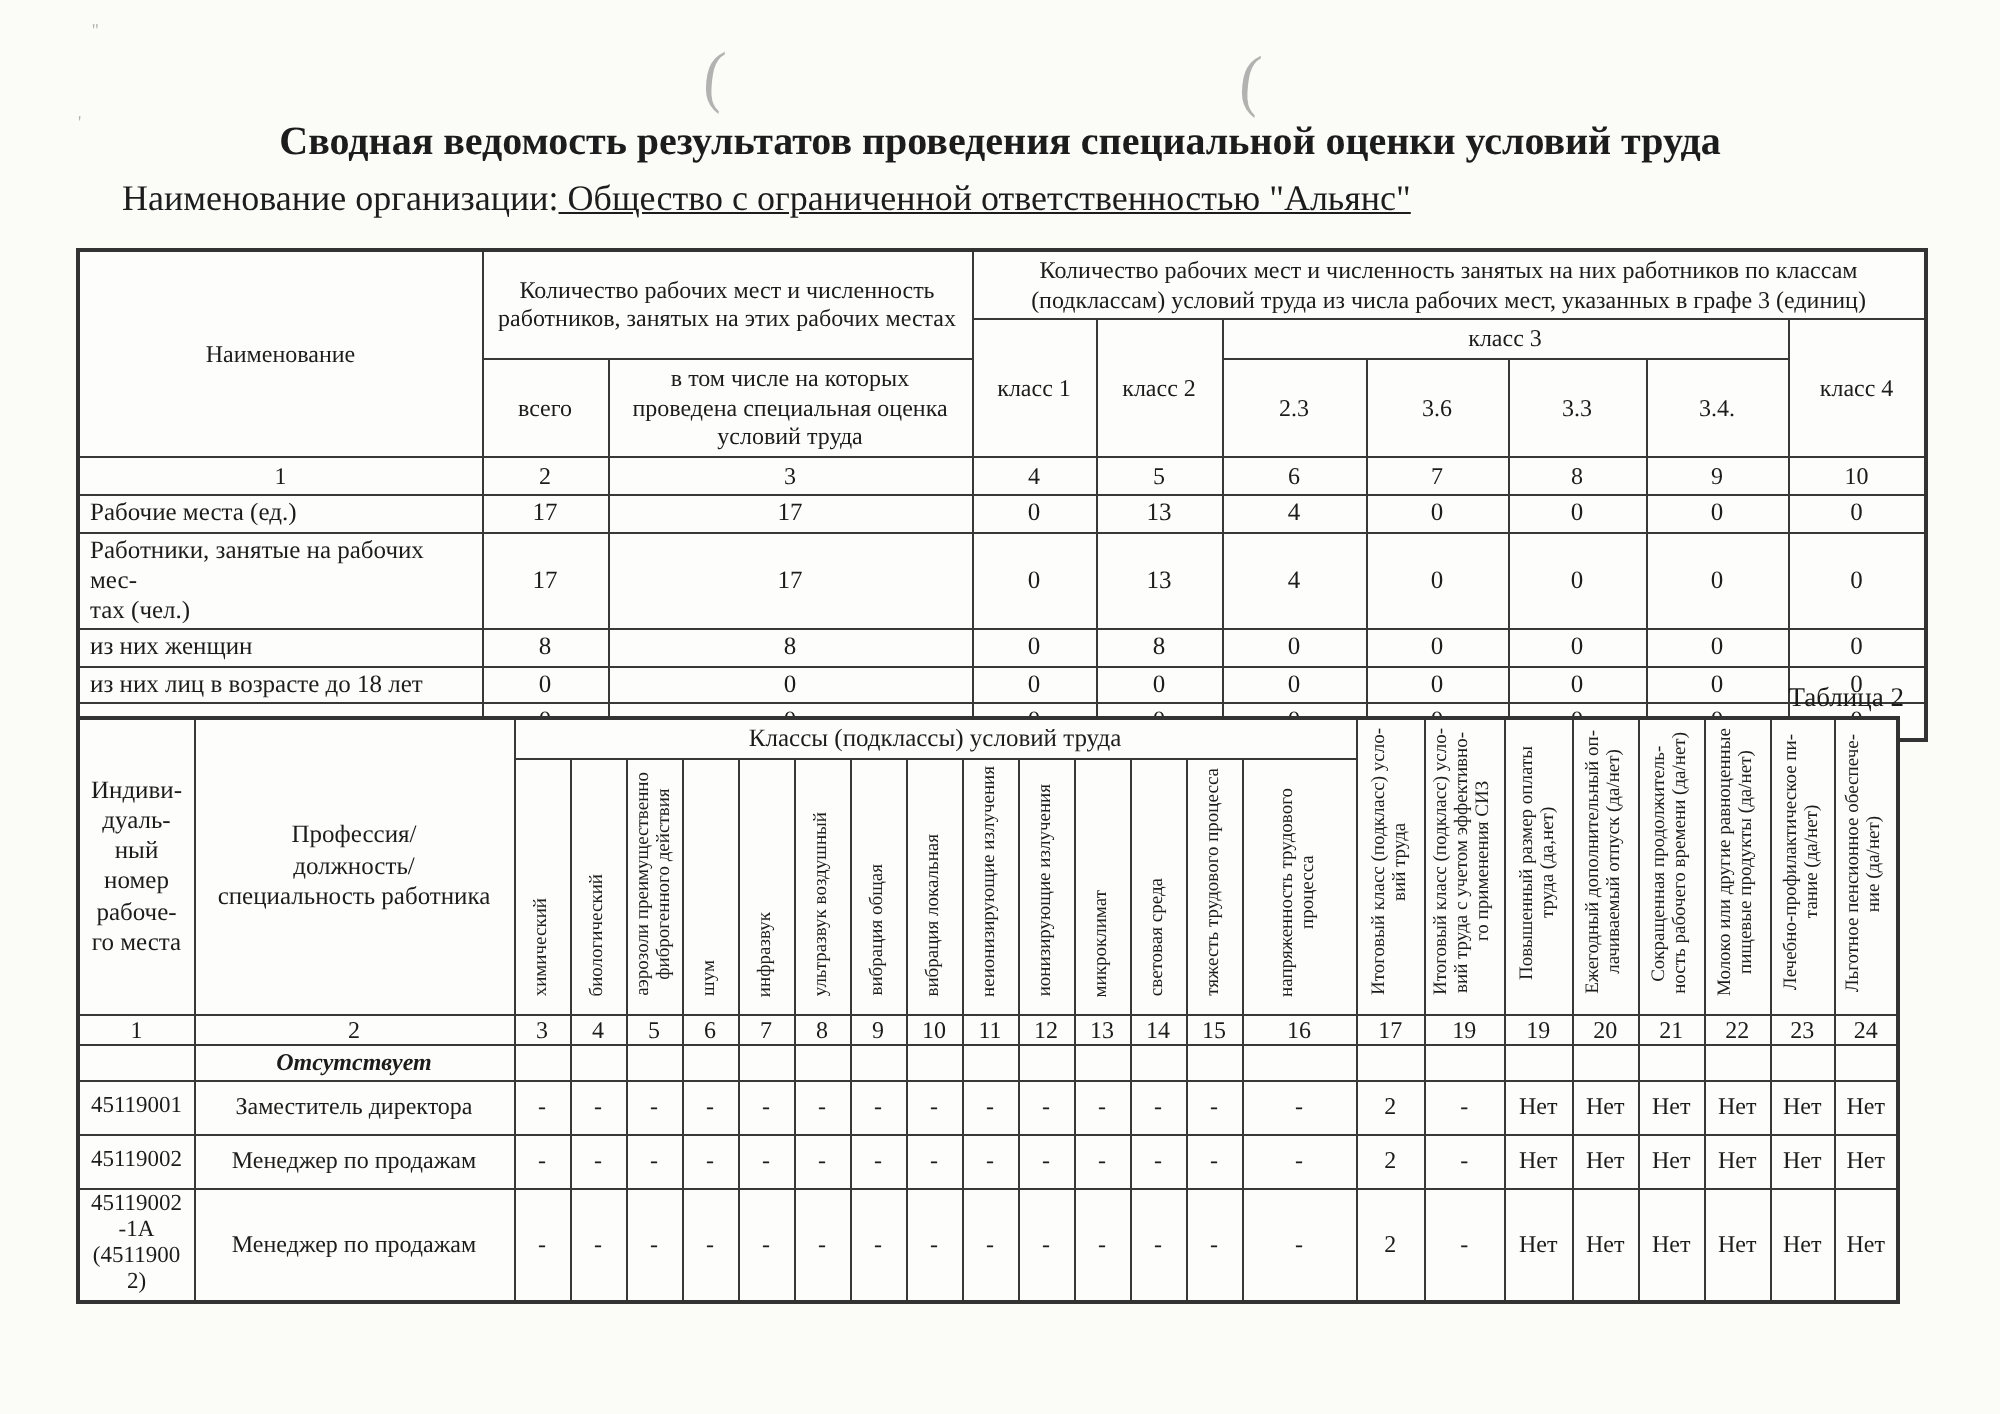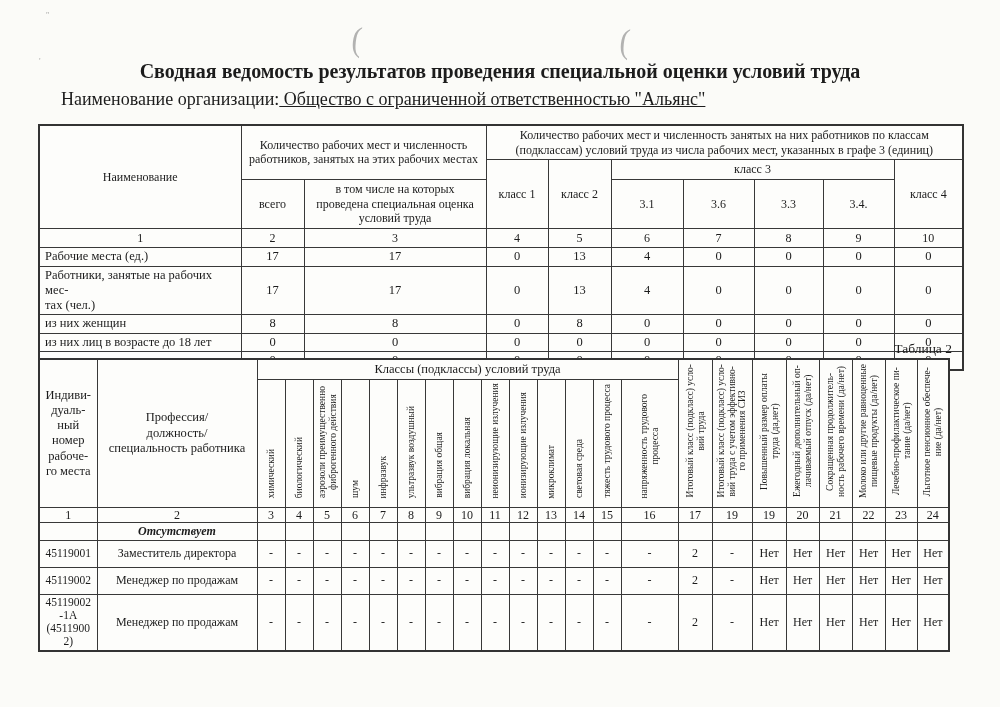--- a/index.html
+++ b/index.html
@@ -96,21 +96,21 @@
     </tr>
     <tr>
       <td rowspan="2">класс 1</td>
       <td rowspan="2">класс 2</td>
       <td colspan="4">класс 3</td>
       <td rowspan="2">класс 4</td>
     </tr>
     <tr>
       <td style="height:43px">всего</td>
       <td>в том числе на которых проведена специальная оценка условий труда</td>
-      <td>3.1</td>
+      <td>2.3</td>
         <td>3.6</td>
         <td>3.3</td>
         <td>3.4.</td>
     </tr>
     <tr class="numrow">
       <td>1</td>
         <td>2</td>
         <td>3</td>
         <td>4</td>
         <td>5</td>

